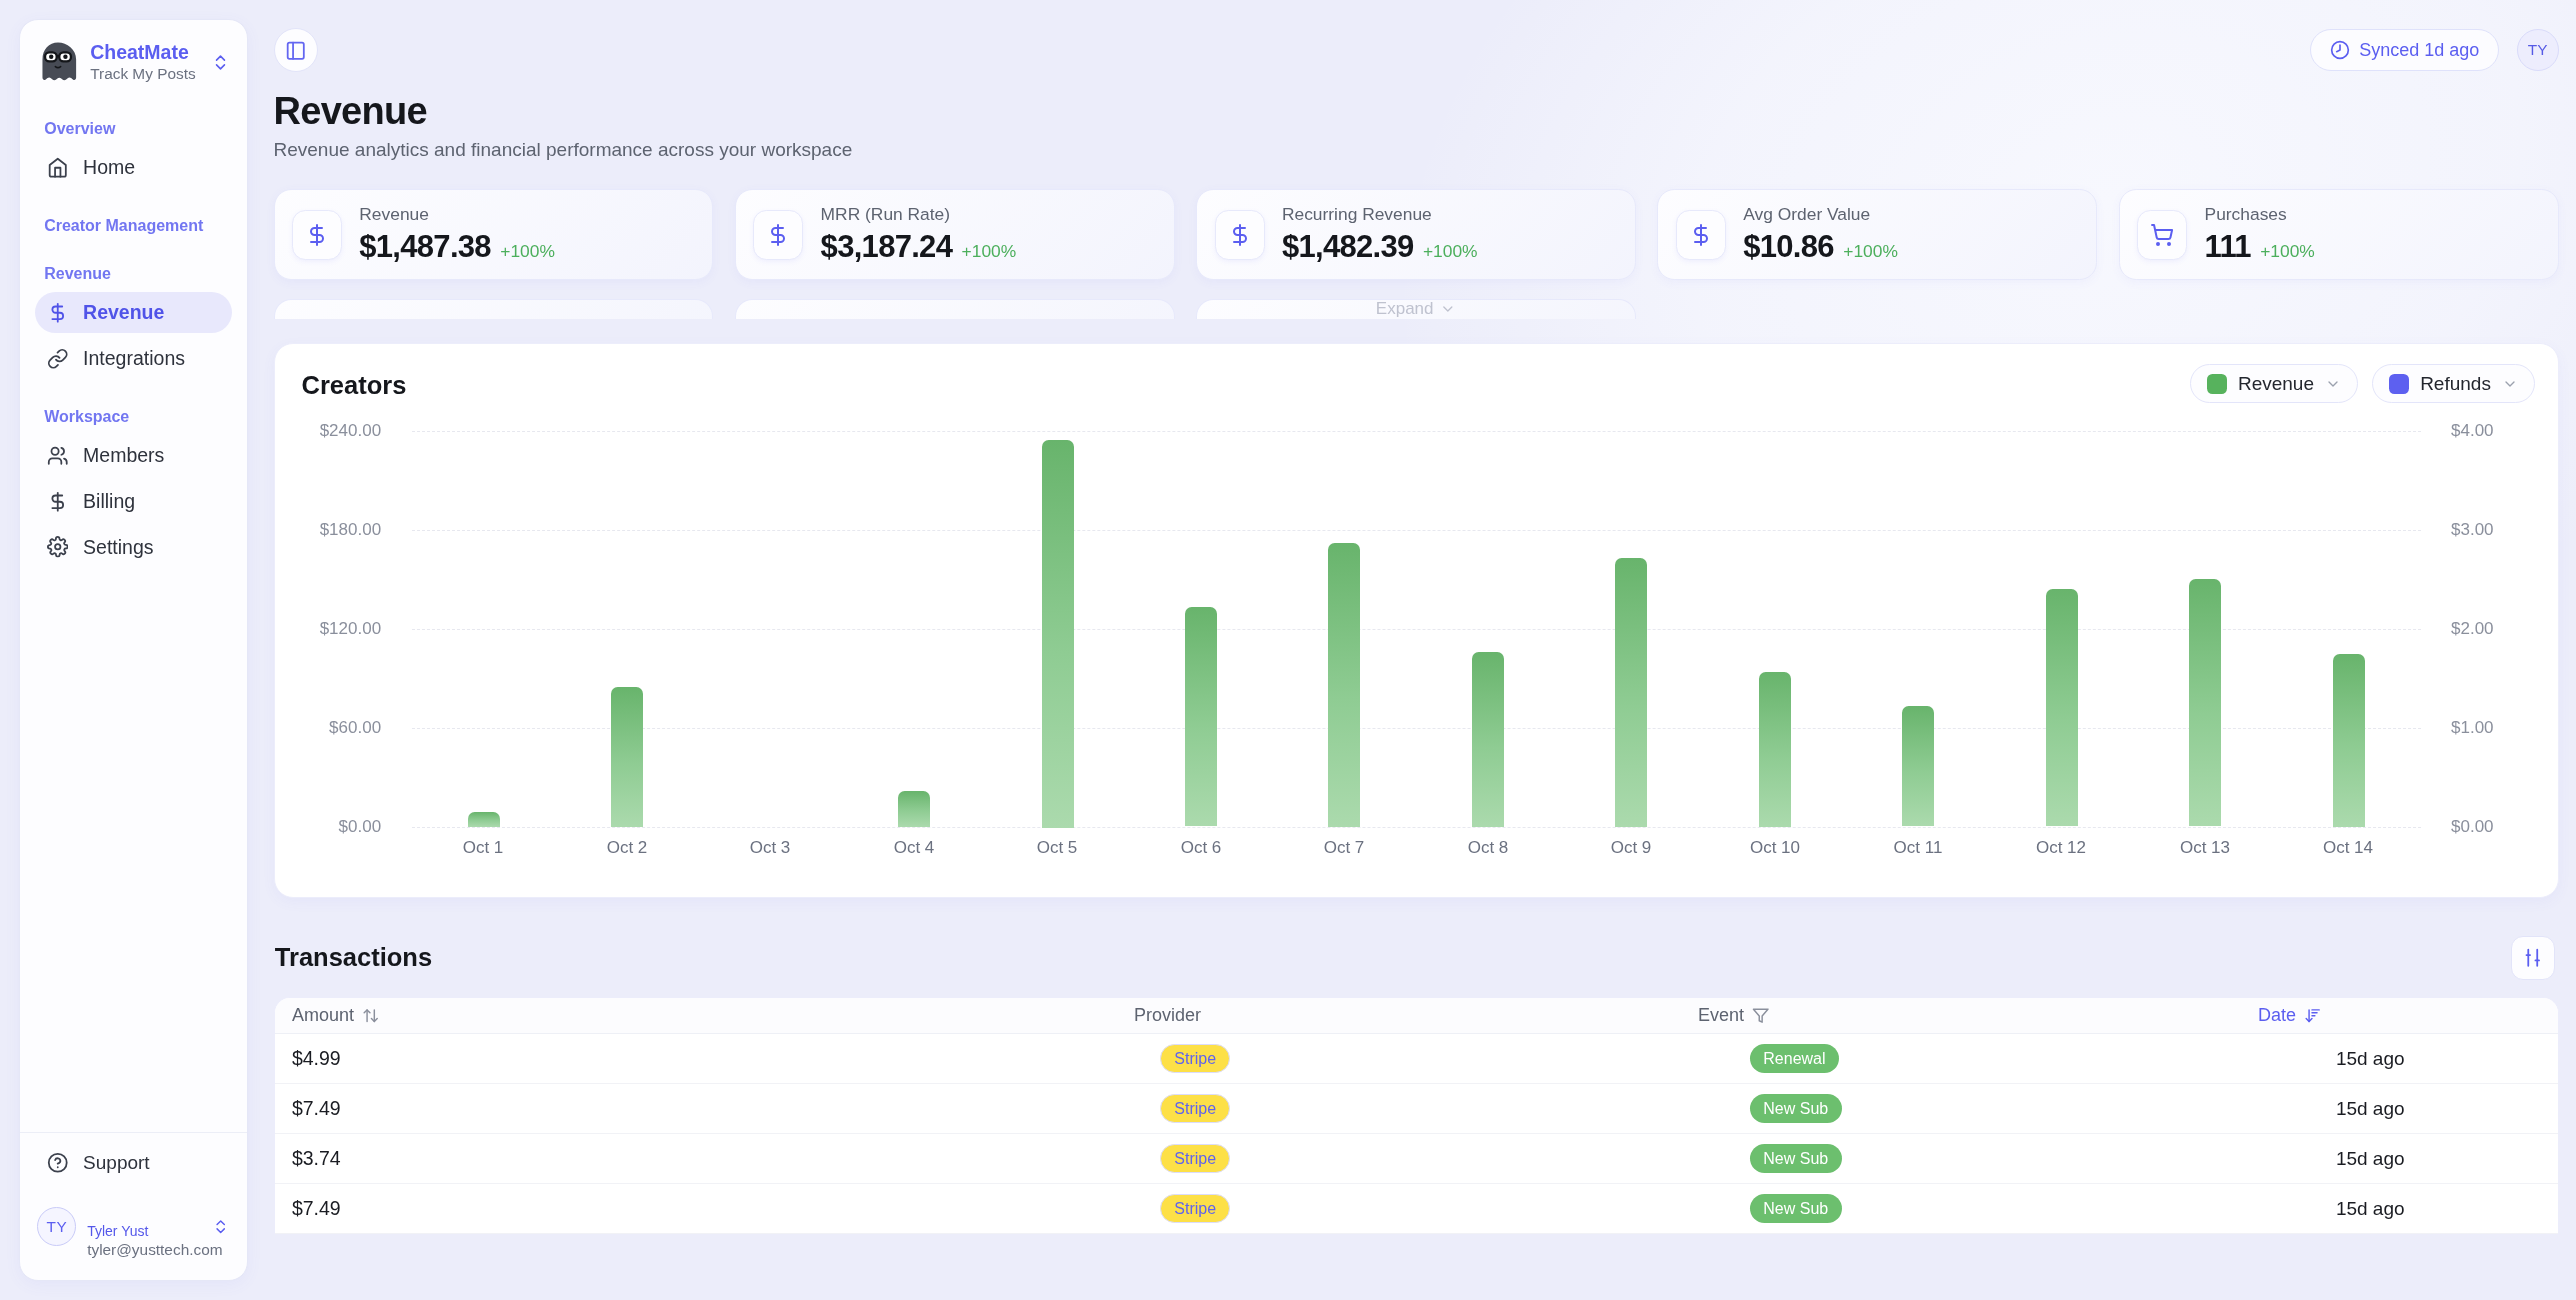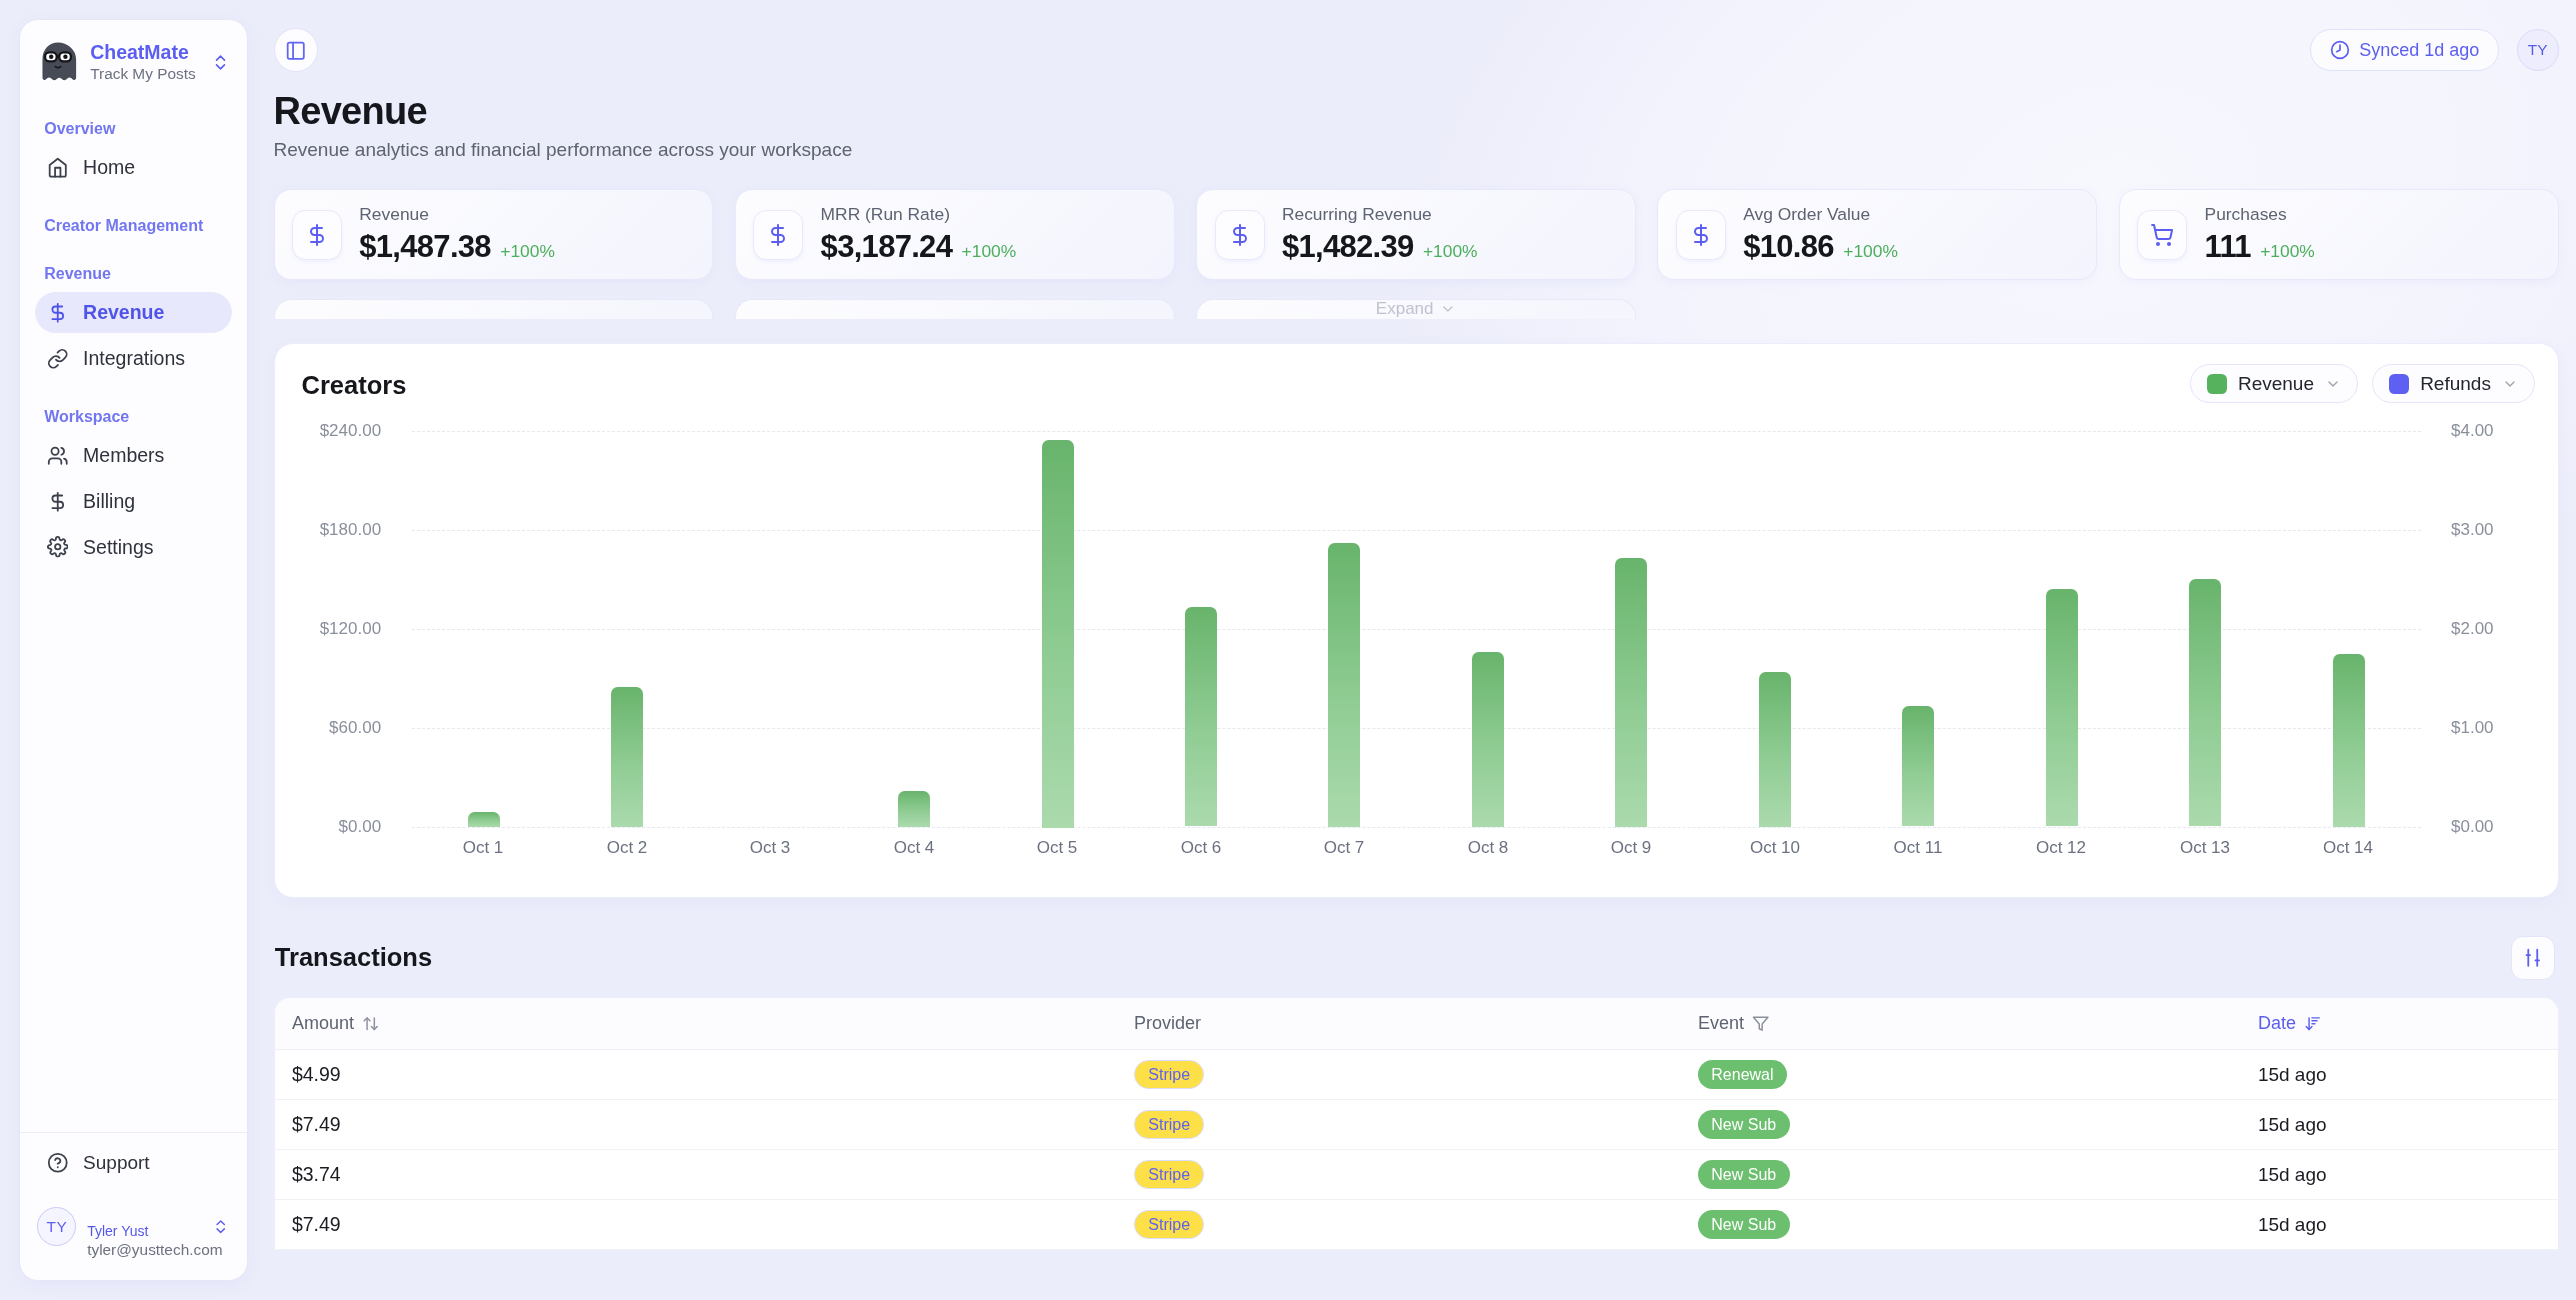--- a/index.html
+++ b/index.html
@@ -95,26 +95,26 @@
   .xlabel{position:absolute;width:121px;text-align:center;font-size:17px;color:#6b7180;}
 
   
   .tx-head{display:flex;align-items:center;justify-content:space-between;margin:38px 4px 17.4px 1.3px;}
   .tx-title{font-size:25.5px;font-weight:bold;color:#15171c;}
   .tbl-settings{width:44px;height:44px;border-radius:12px;background:#fdfdff;border:1.3px solid #e2e4f9;color:#5b5ef0;
     display:flex;align-items:center;justify-content:center;cursor:pointer;}
   .tbl-settings svg{width:21.5px;height:21.5px;transform:rotate(90deg);}
   .table-card{background:#ffffff;border:1.3px solid #ecedfb;border-radius:16px 16px 0 0;border-bottom:none;overflow:hidden;}
   .trow{display:grid;grid-template-columns:842px 564px 560px 1fr;align-items:center;padding:0 17.4px;}
-  .thead{height:52px;background:#fcfcfe;border-bottom:1.3px solid #eef0f6;}
+  .thead{height:36px;background:#fcfcfe;border-bottom:1.3px solid #eef0f6;}
   .th{display:flex;align-items:center;gap:8px;color:#5d6370;font-size:18px;cursor:pointer;}
   .th svg{width:17.4px;height:17.4px;color:#8a8f9c;}
   .th.date{color:#5b5ef0;}
   .th.date svg{color:#5b5ef0;}
-  .tr{height:50px;border-bottom:1.3px solid #f1f2f6;}
+  .tr{height:50px;border-bottom:1.3px solid #f1f2f6;gap:26px;}
   .td-amount{color:#1a1c22;font-size:19.5px;}
   .badge-provider{display:inline-block;justify-self:start;padding:4.7px 13.4px;border-radius:670px;background:#fde047;
     border:1.3px solid #dbdcfb;color:#5f62ef;font-size:16px;}
   .badge-event{display:inline-block;justify-self:start;padding:5.4px 13.4px;border-radius:670px;background:#6cbf6e;
     color:#ffffff;font-size:16px;}
   .td-date{color:#1a1c22;font-size:19px;}
 </style>
 </head>
 <body>
 

